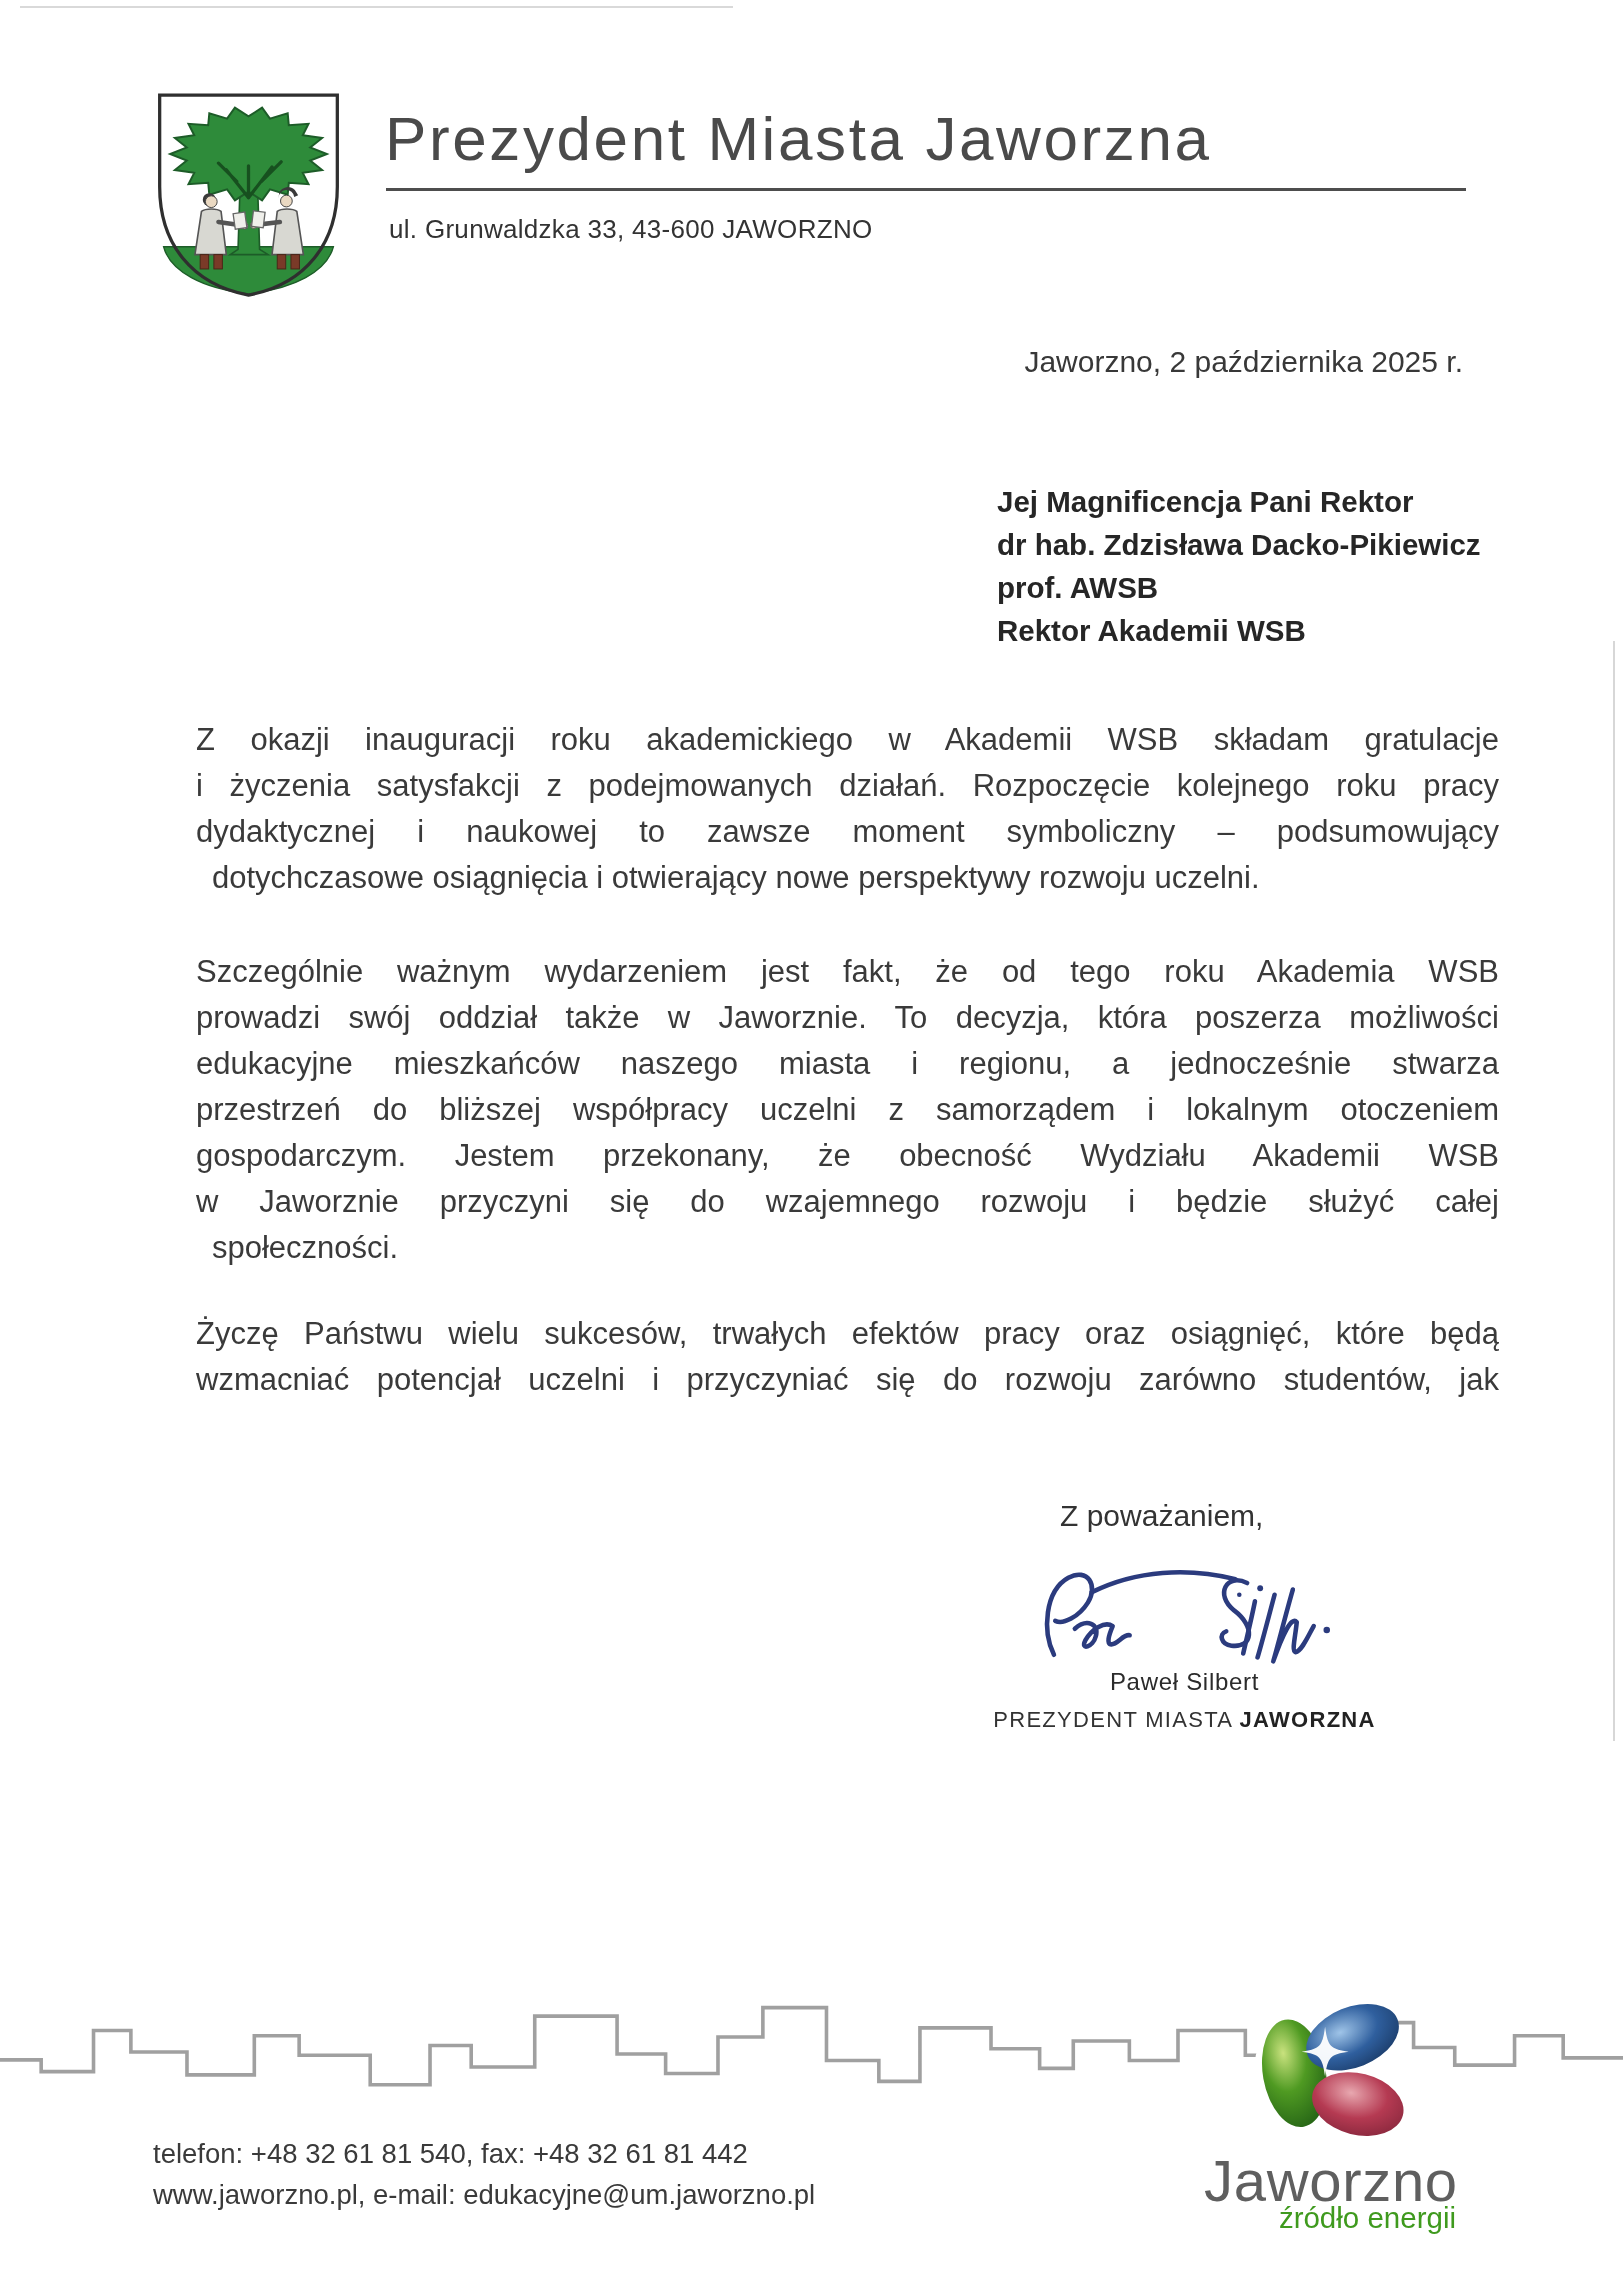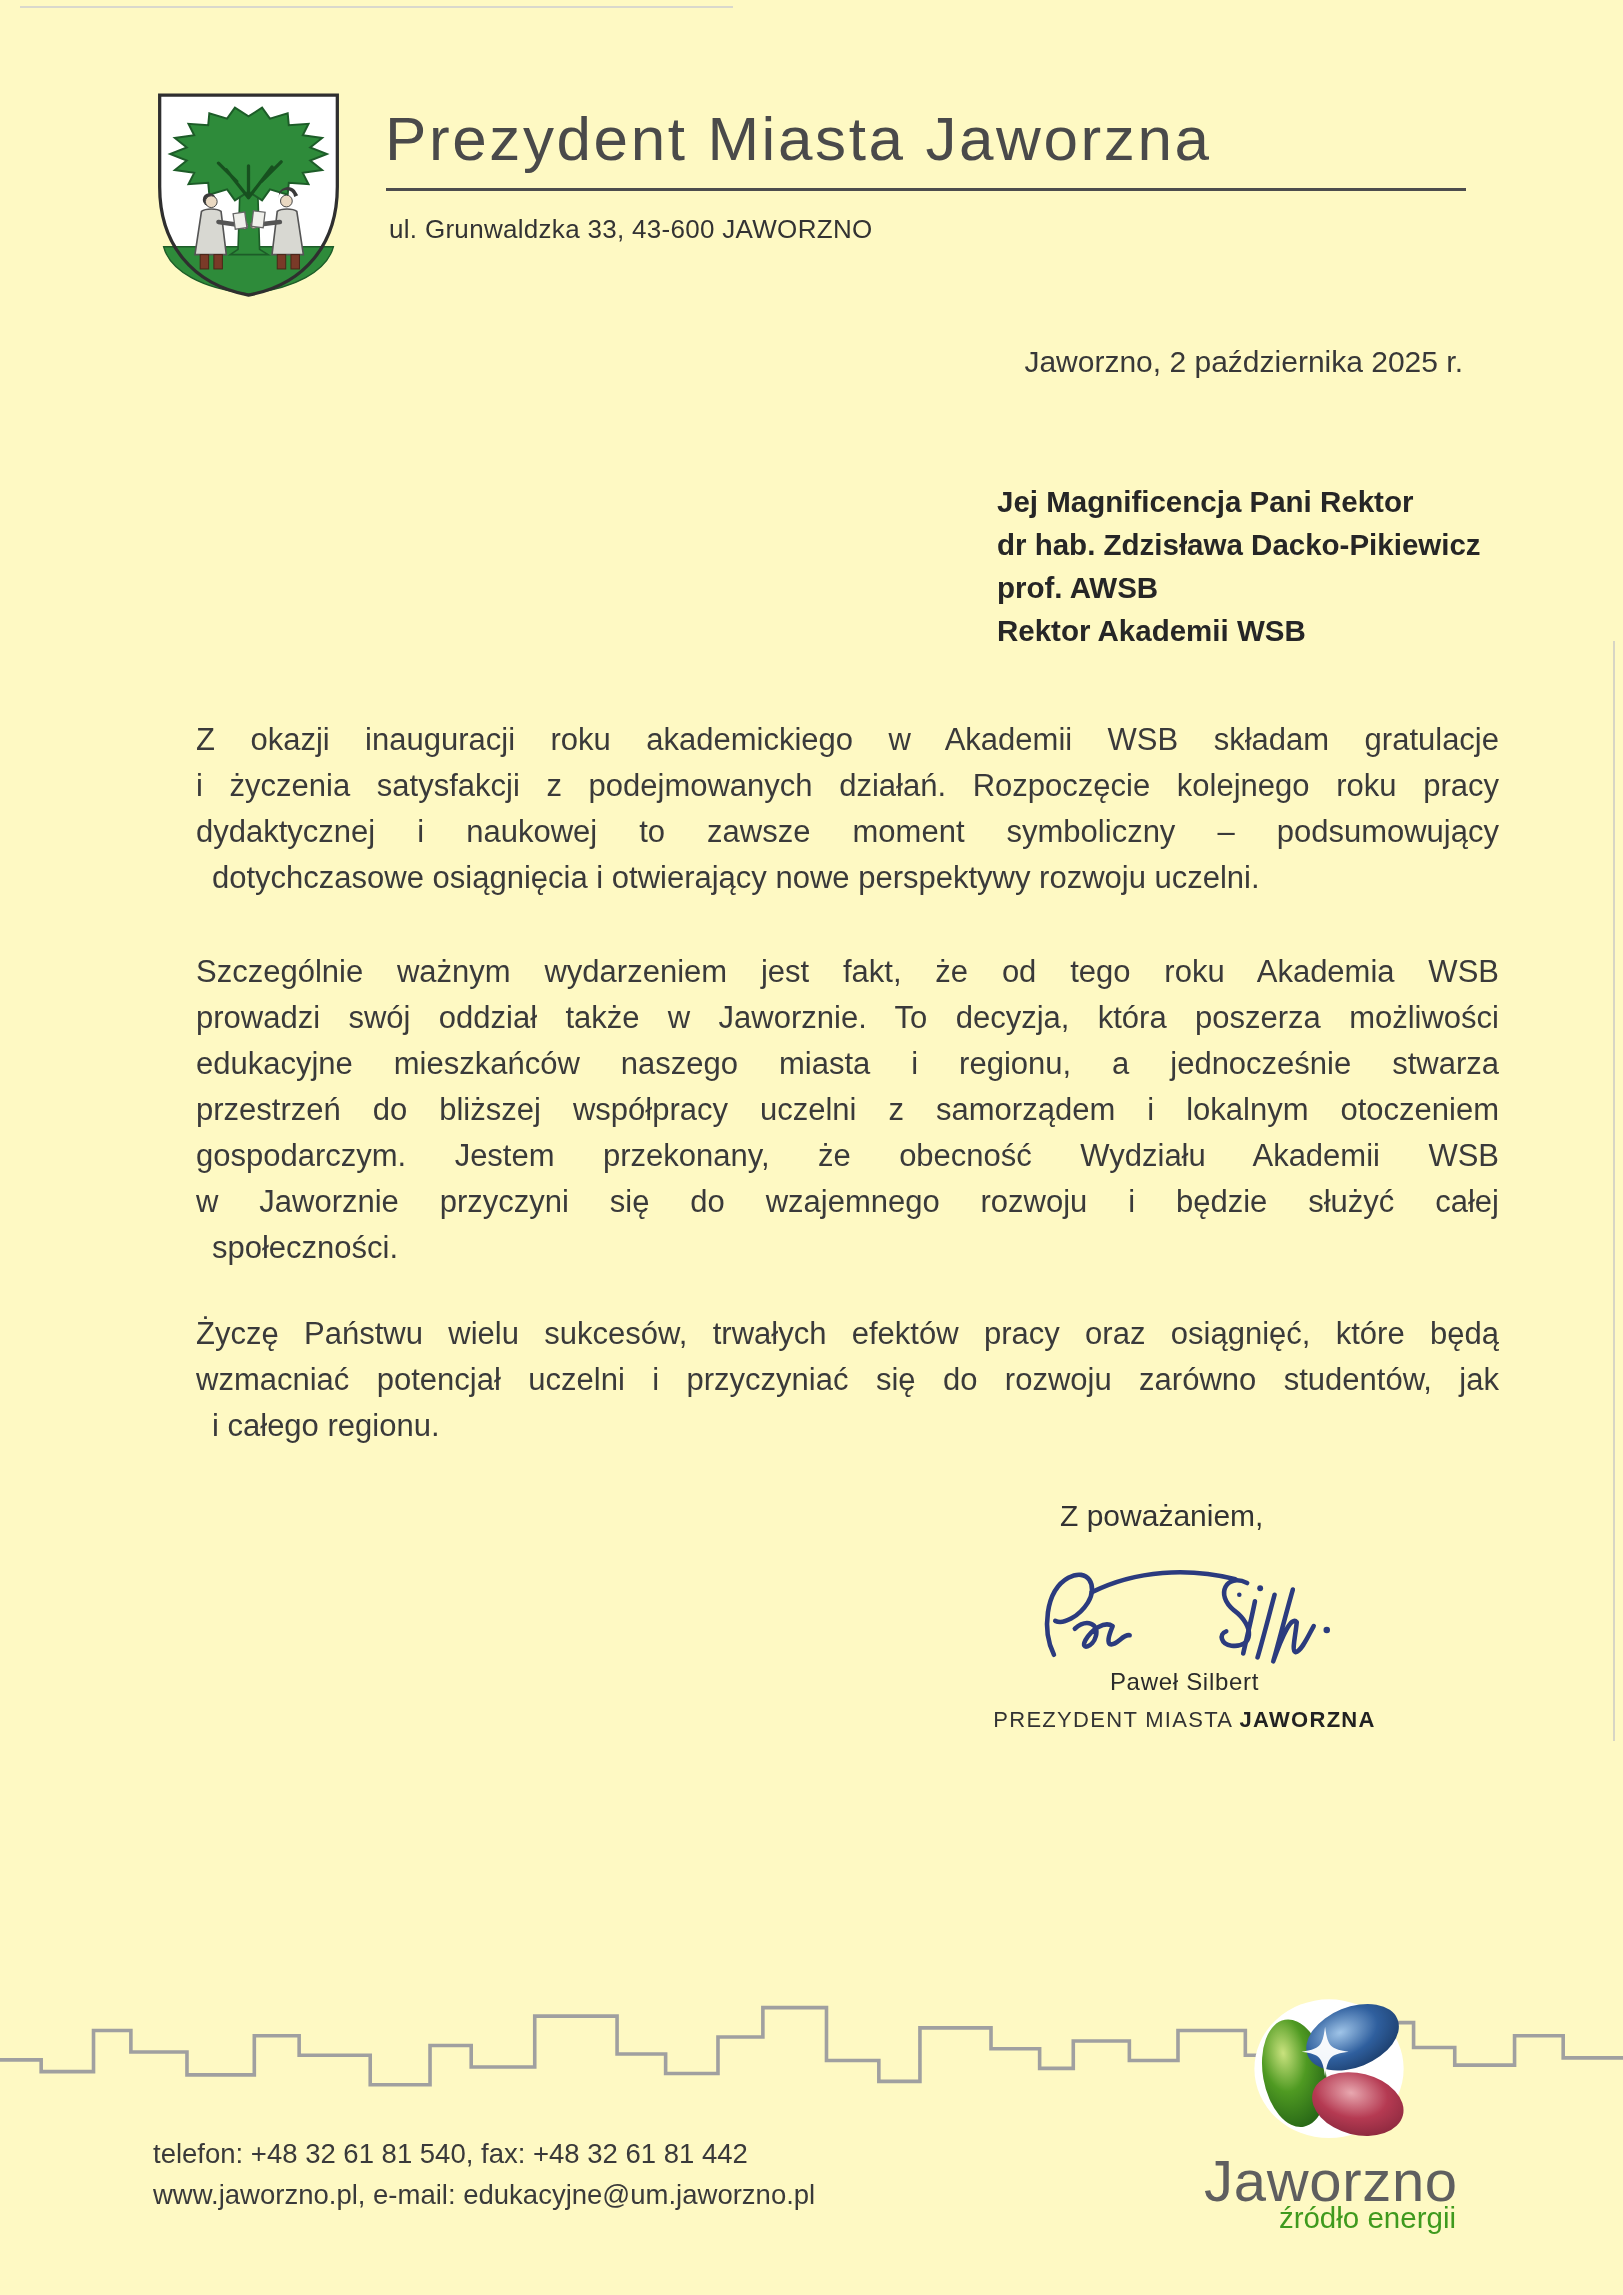--- a/index.html
+++ b/index.html
@@ -1,19 +1,19 @@
 <!DOCTYPE html>
 <html lang="pl" style="font-size:10.5px"><head>
 <meta charset="utf-8">
 <style>
   * { margin:0; padding:0; box-sizing:border-box; }
   html,body { background:#8a8a8a; }
   .page {
     position:relative; width:1623px; height:2295px;
-    background:#fef9c3; margin:0 auto; overflow:hidden;
+    background:#ffffff; margin:0 auto; overflow:hidden;
     font-family:"Liberation Sans", sans-serif; color:#3c3c3c;
   }
   .abs { position:absolute; }
 
   
   .scan-top-line { left:19.6px; top:5.9px; width:713px; height:2px; background:#cfcfcf; opacity:.8; }
   .scan-right-line { left:1613px; top:641px; width:2px; height:1100px; background:#c6c6c6; opacity:.7; }
 
   
   .coa { left:153px; top:90px; width:191px; height:209px; }
@@ -115,21 +115,20 @@
       <div class="line">prowadzi swój oddział także w Jaworznie. To decyzja, która poszerza możliwości</div>
       <div class="line">edukacyjne mieszkańców naszego miasta i regionu, a jednocześnie stwarza</div>
       <div class="line">przestrzeń do bliższej współpracy uczelni z samorządem i lokalnym otoczeniem</div>
       <div class="line">gospodarczym. Jestem przekonany, że obecność Wydziału Akademii WSB</div>
       <div class="line">w Jaworznie przyczyni się do wzajemnego rozwoju i będzie służyć całej</div>
       <div class="line last">społeczności.</div>
     </div>
   <div class="abs body-block p3">
       <div class="line">Życzę Państwu wielu sukcesów, trwałych efektów pracy oraz osiągnięć, które będą</div>
       <div class="line">wzmacniać potencjał uczelni i przyczyniać się do rozwoju zarówno studentów, jak</div>
-      <div class="line last">i całego regionu.</div>
     </div>
 
   <div class="abs valediction">Z poważaniem,</div>
 
   <svg class="abs signature-svg" viewBox="0 0 560 190">
     <g fill="none" stroke="#2b3b7e" stroke-width="7" stroke-linecap="round" stroke-linejoin="round">
       <path d="M34,156 C16,120 20,58 56,38 C86,22 102,50 86,76 C72,98 48,110 36,104"></path>
       <path d="M66,116 C84,100 104,108 98,128 C94,144 74,150 82,134 C92,116 112,104 124,112 C118,126 114,140 122,140 C132,140 140,124 150,126"></path>
       <path d="M92,60 C160,26 240,22 312,40"></path>
       <path d="M330,46 C298,30 280,64 310,88 C342,112 340,146 306,142 C290,140 286,124 298,120"></path>

